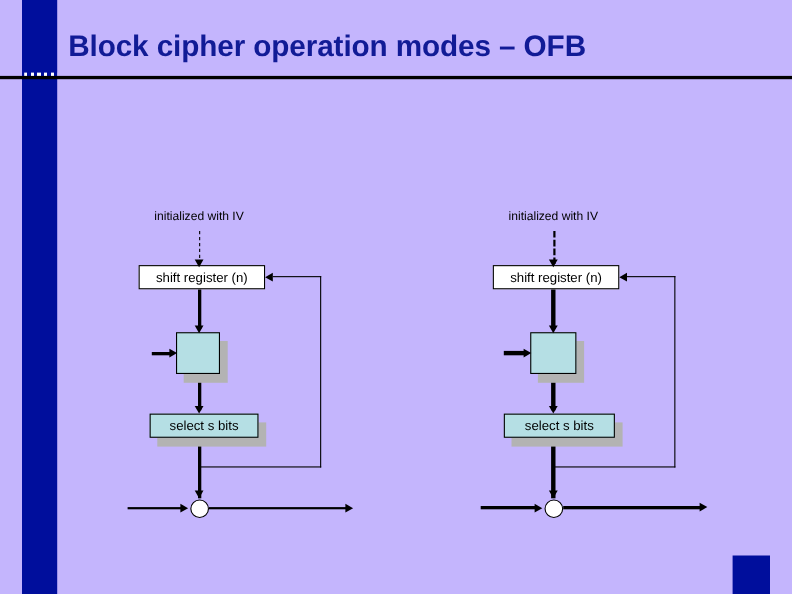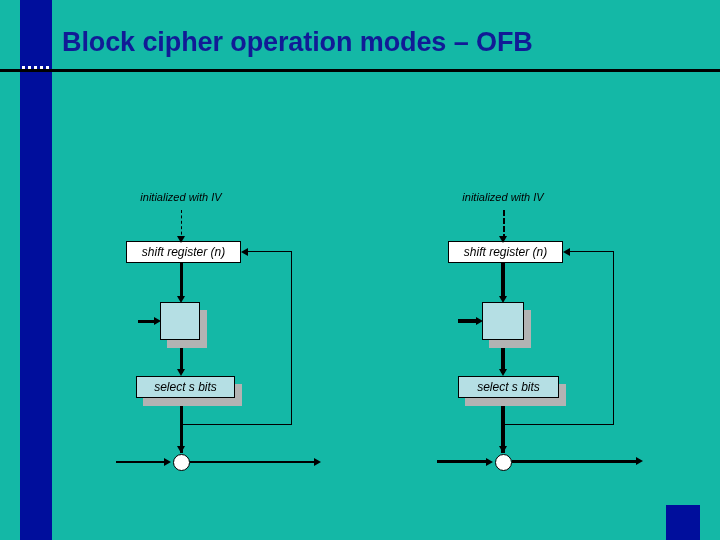--- a/index.html
+++ b/index.html
@@ -8,21 +8,21 @@
     padding: 0;
     background: #ffffff;
   }
   body {
     font-family: "Liberation Sans", sans-serif;
   }
   #slide {
     position: relative;
     width: 720px;
     height: 540px;
-    background: #14b8a6;
+    background: #c4b5fd;
     overflow: hidden;
   }
 
   
   .side-bar {
     position: absolute;
     left: 20px;
     top: 0;
     width: 32px;
     height: 540px;
@@ -70,21 +70,20 @@
     background: #000e9c;
   }
 
   
   .diagram {
     position: absolute;
     top: 0;
     left: 0;
     width: 720px;
     height: 540px;
-    font-style: italic;
   }
   .iv-label {
     position: absolute;
     font-size: 11px;
     color: #000000;
     white-space: nowrap;
     text-align: center;
   }
   .box {
     position: absolute;

